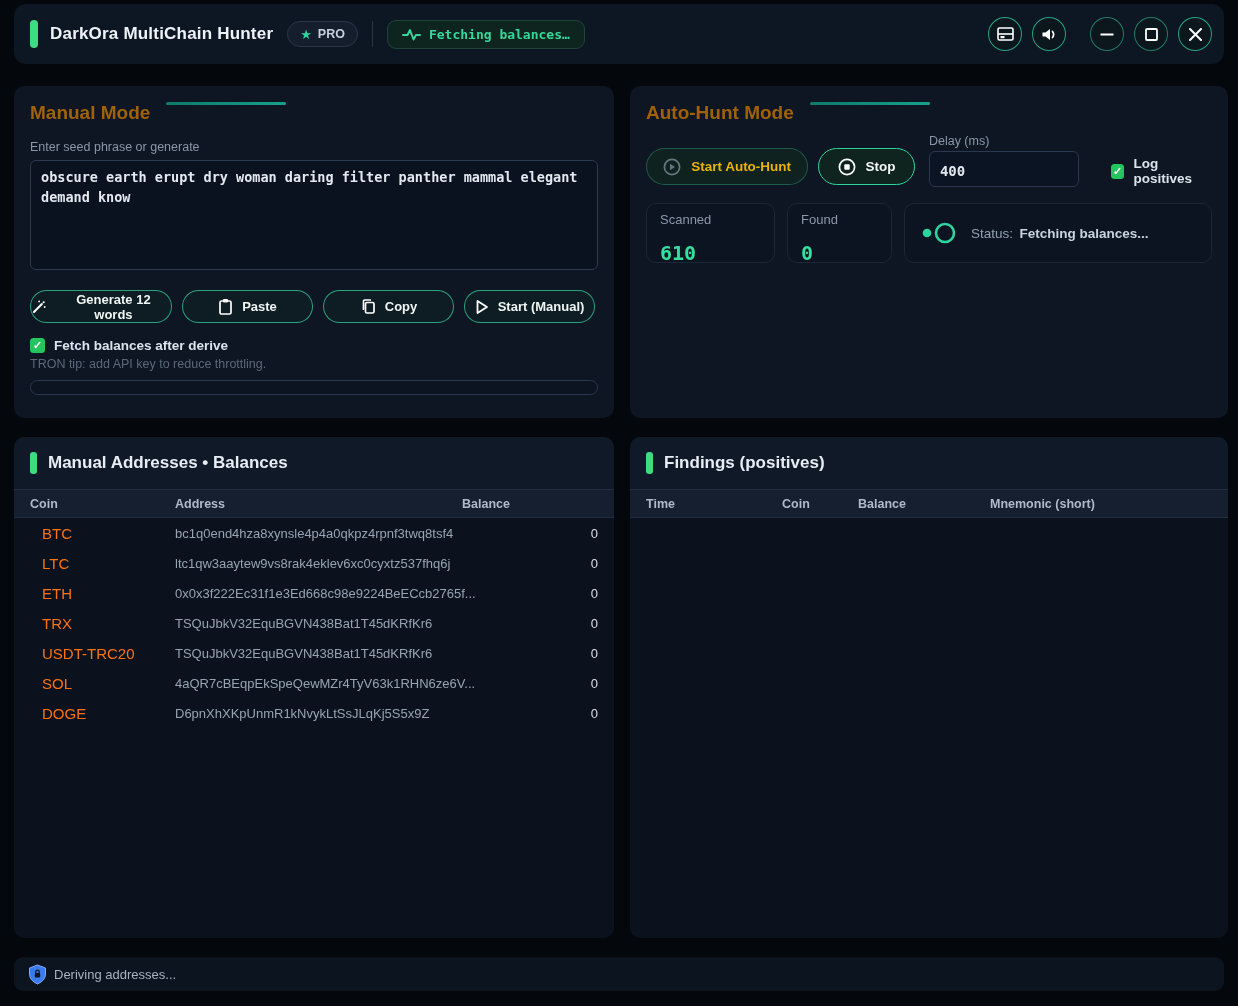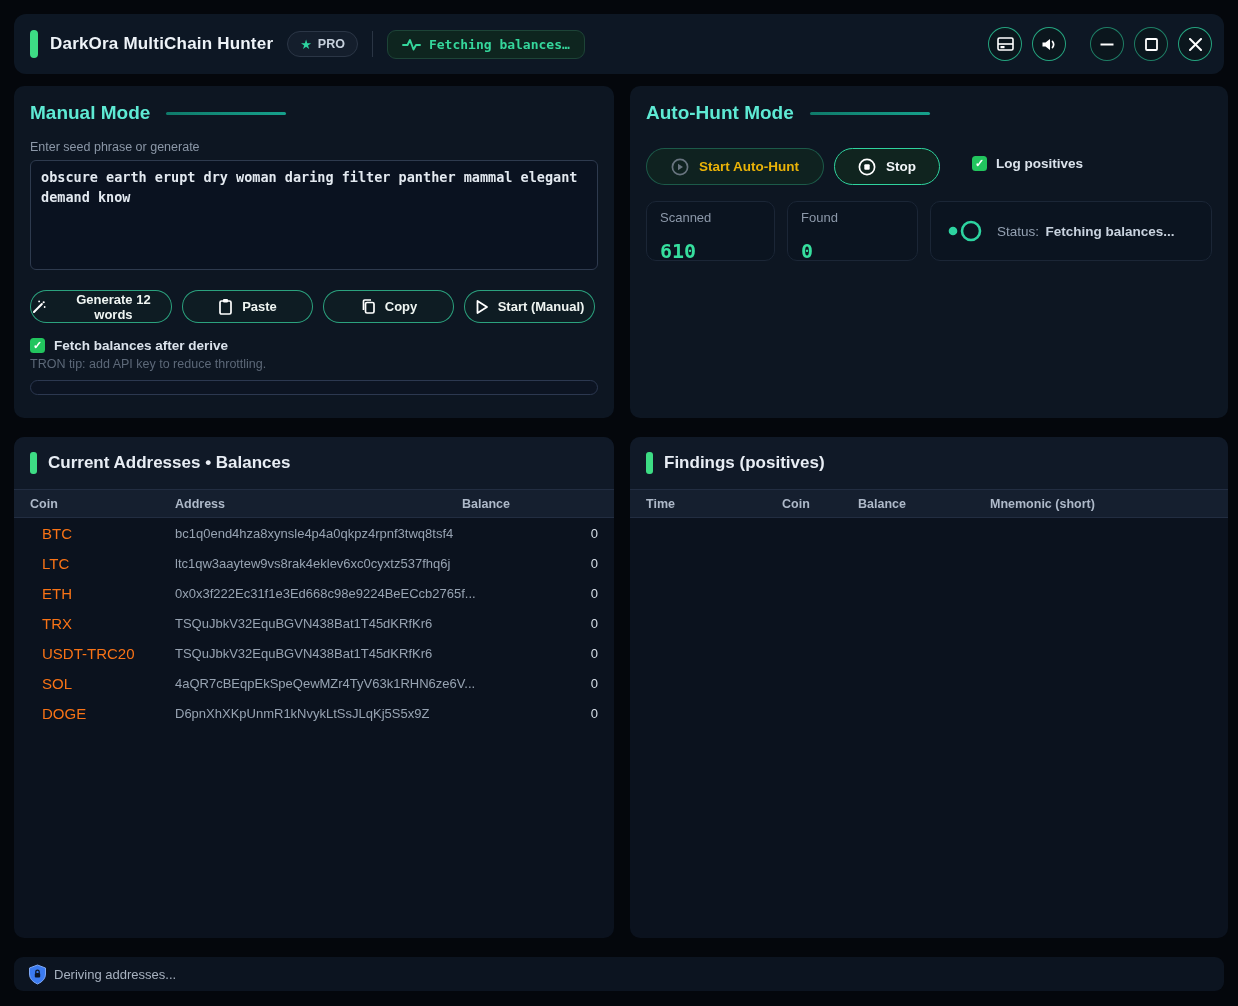--- a/index.html
+++ b/index.html
@@ -1,21 +1,21 @@
 <!DOCTYPE html>
 <html><head>
 <meta charset="utf-8">
 <style>
   * { margin:0; padding:0; box-sizing:border-box; }
   html,body { width:1238px; height:1006px; background:#04070c; overflow:hidden;
     font-family:"Liberation Sans", sans-serif; }
   .mono { font-family:"DejaVu Sans Mono", monospace; }
 
   
-  .titlebar { position:absolute; left:14px; top:14px; width:1210px; height:60px;
+  .titlebar { position:absolute; left:14px; top:4px; width:1210px; height:60px;
     background:#0d1724; border-radius:12px; display:flex; align-items:center; padding:0 12px 0 16px; }
   .accent-bar { width:8px; height:28px; border-radius:4px; background:#3ddc84; margin-right:12px; }
   .app-title { color:#eef3f8; font-size:17px; font-weight:bold; letter-spacing:.2px; }
   .pro-badge { margin-left:14px; display:flex; align-items:center; gap:6px; padding:5px 12px;
     border:1px solid #2b3646; border-radius:14px; background:#141e2c; }
   .pro-star { color:#2dd4a0; font-size:13px; line-height:1; }
   .pro-text { color:#c7d1dd; font-size:12.5px; font-weight:bold; }
   .tb-sep { width:1px; height:26px; background:#2a3544; margin:0 14px; }
   .fetch-badge { display:flex; align-items:center; gap:8px; padding:6px 14px;
     background:#0e251f; border:1px solid #1d4437; border-radius:9px; }
@@ -23,21 +23,21 @@
   .tb-spacer { flex:1; }
   .winbtns { display:flex; align-items:center; gap:10px; }
   .winbtn { width:34px; height:34px; border-radius:50%; background:rgba(10,20,18,.35);
     border:1.6px solid rgba(45,212,160,.75); display:flex; align-items:center; justify-content:center; cursor:pointer; }
   .winbtn.dim { border-color:rgba(45,212,160,.55); }
   .winbtns .gap { width:4px; }
 
   
   .panel { position:absolute; background:#0d1622; border-radius:10px; overflow:hidden; }
   .panel-pad { padding:16px 16px; }
-  .panel h2 { display:flex; align-items:center; color:#5eead4; font-size:19px; font-weight:bold; }
+  .panel h2 { display:flex; color:#a16207; font-size:19px; font-weight:bold; }
   .h-line { display:inline-block; width:120px; height:3px; border-radius:2px;
     background:linear-gradient(90deg,#0f7a6a,#16a18c); margin-left:16px; }
 
   
   #manual { left:14px; top:86px; width:600px; height:332px; }
   .seed-label { margin-top:16px; color:#8b97a7; font-size:12.5px; }
   .seed-box { margin-top:6px; width:100%; height:110px; background:#0a1220;
     border:1px solid #2e3a4e; border-radius:6px; resize:none; padding:7px 10px;
     color:#e3e9f0; font-size:13.5px; font-weight:600; line-height:1.45;
     font-family:"DejaVu Sans Mono", monospace; }
@@ -71,21 +71,21 @@
   .delay-input { margin-top:3px; width:150px; height:36px; background:#0b1422;
     border:1px solid #2c3850; border-radius:6px; color:#e3e9f0; font-size:14px; font-weight:bold;
     padding:3px 10px 0 10px; line-height:16px; font-family:"DejaVu Sans Mono", monospace; }
   .log-chk { margin-left:32px; margin-top:22px; display:flex; align-items:center; gap:9px; }
   .stats-row { margin-top:16px; display:flex; gap:12px; }
   .stat-card { background:#0b1420; border:1px solid #1b2636; border-radius:10px;
     padding:8px 13px; height:60px; }
   .stat-card .s-label { color:#8c98a9; font-size:13px; }
   .stat-card .s-value { margin-top:14px; color:#36df9e; font-size:20px; font-weight:bold;
     font-family:"DejaVu Sans Mono", monospace; }
-  .c-scanned { width:129px; } .c-found { width:131px; }
+  .c-scanned { width:129px; } .c-found { width:105px; }
   .c-status { flex:1; display:flex; align-items:center; gap:14px; padding:8px 16px; }
   .status-label { color:#94a1b2; font-size:13.5px; }
   .status-value { color:#c9d3df; font-size:13.5px; font-weight:600; margin-left:2px; }
 
   
   #addresses { left:14px; top:437px; width:600px; height:501px; background:#0b121e; }
   #findings  { left:630px; top:437px; width:598px; height:501px; background:#0b121e; }
   .tbl-head-strip { height:52px; background:#101927; display:flex; align-items:center; gap:11px; padding:0 16px; }
   .tbl-accent { width:7px; height:22px; border-radius:3px; background:#3ddc84; }
   .tbl-title { color:#e8edf4; font-size:17px; font-weight:bold; }
@@ -217,20 +217,24 @@
       </svg>
       <span>Start Auto-Hunt</span>
     </button>
     <button class="btn-stop">
       <svg width="18" height="18" viewBox="0 0 18 18">
         <circle cx="9" cy="9" r="7.6" fill="none" stroke="#ffffff" stroke-width="1.7"></circle>
         <rect x="6.3" y="6.3" width="5.4" height="5.4" rx="1" fill="#ffffff"></rect>
       </svg>
       <span>Stop</span>
     </button>
+    <div class="delay-group">
+      <span class="delay-label">Delay (ms)</span>
+      <input class="delay-input" value="400" style="">
+    </div>
     <div class="log-chk">
       <div class="chk">✓</div>
       <span class="chk-label">Log positives</span>
     </div>
   </div>
   <div class="stats-row">
     <div class="stat-card c-scanned">
       <div class="s-label">Scanned</div>
       <div class="s-value">610</div>
     </div>
@@ -247,21 +251,21 @@
         <span class="status-label">Status:</span>
         <span class="status-value">Fetching balances...</span>
       </div>
     </div>
   </div>
 </div>
 
 <div class="panel" id="addresses">
   <div class="tbl-head-strip">
     <div class="tbl-accent"></div>
-    <div class="tbl-title">Current Addresses • Balances</div>
+    <div class="tbl-title">Manual Addresses • Balances</div>
   </div>
   <div class="thead grid-addr">
     <span>Coin</span>
     <span>Address</span>
     <span>Balance</span>
   </div>
   <div class="tbody">
 
       <div class="trow grid-addr">
         <span class="td-coin">BTC</span>

